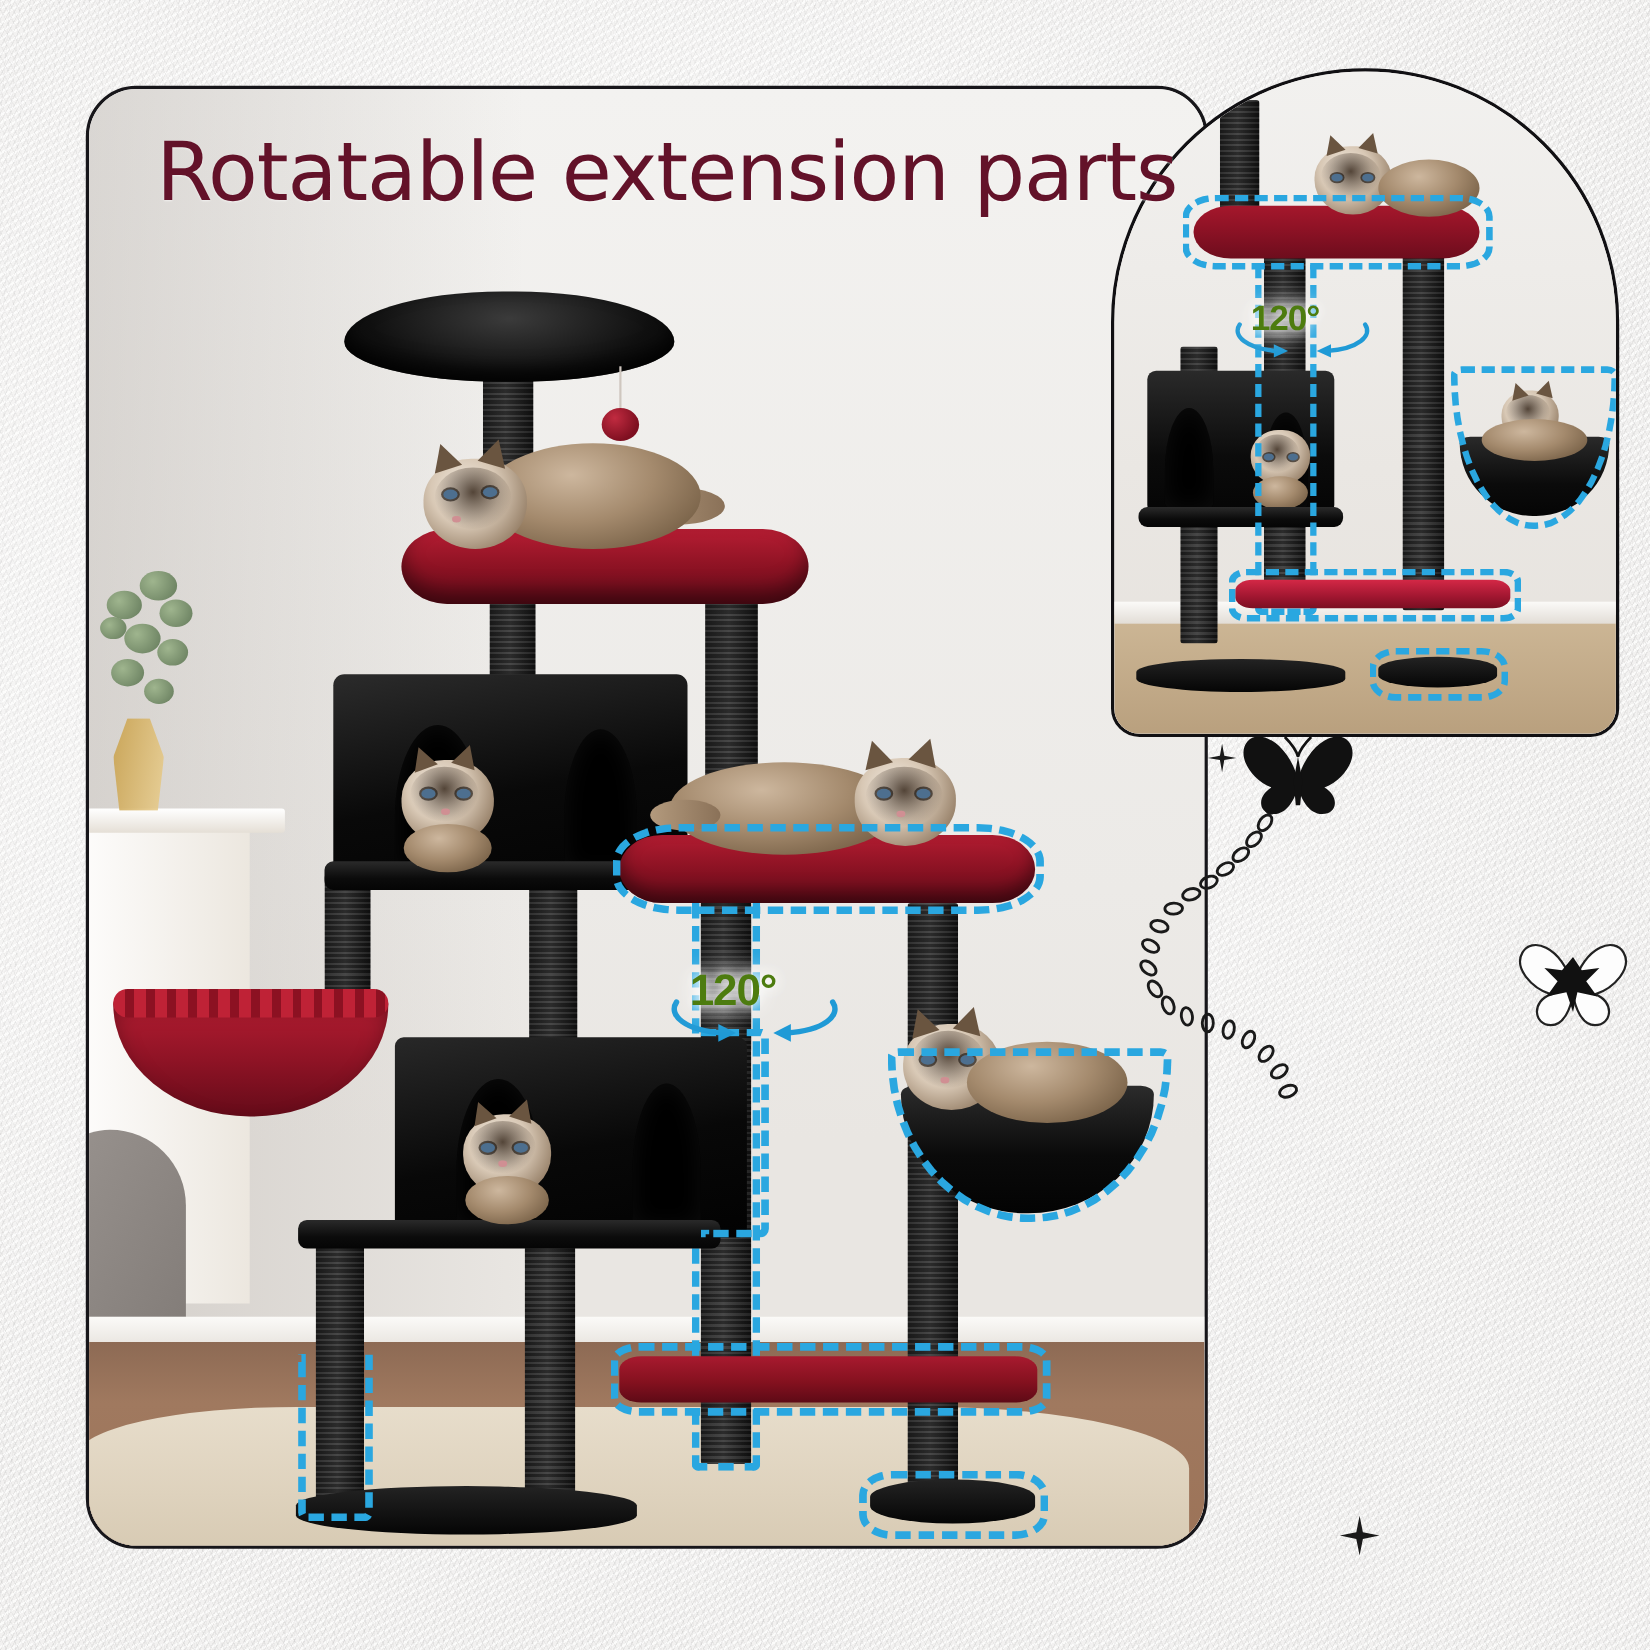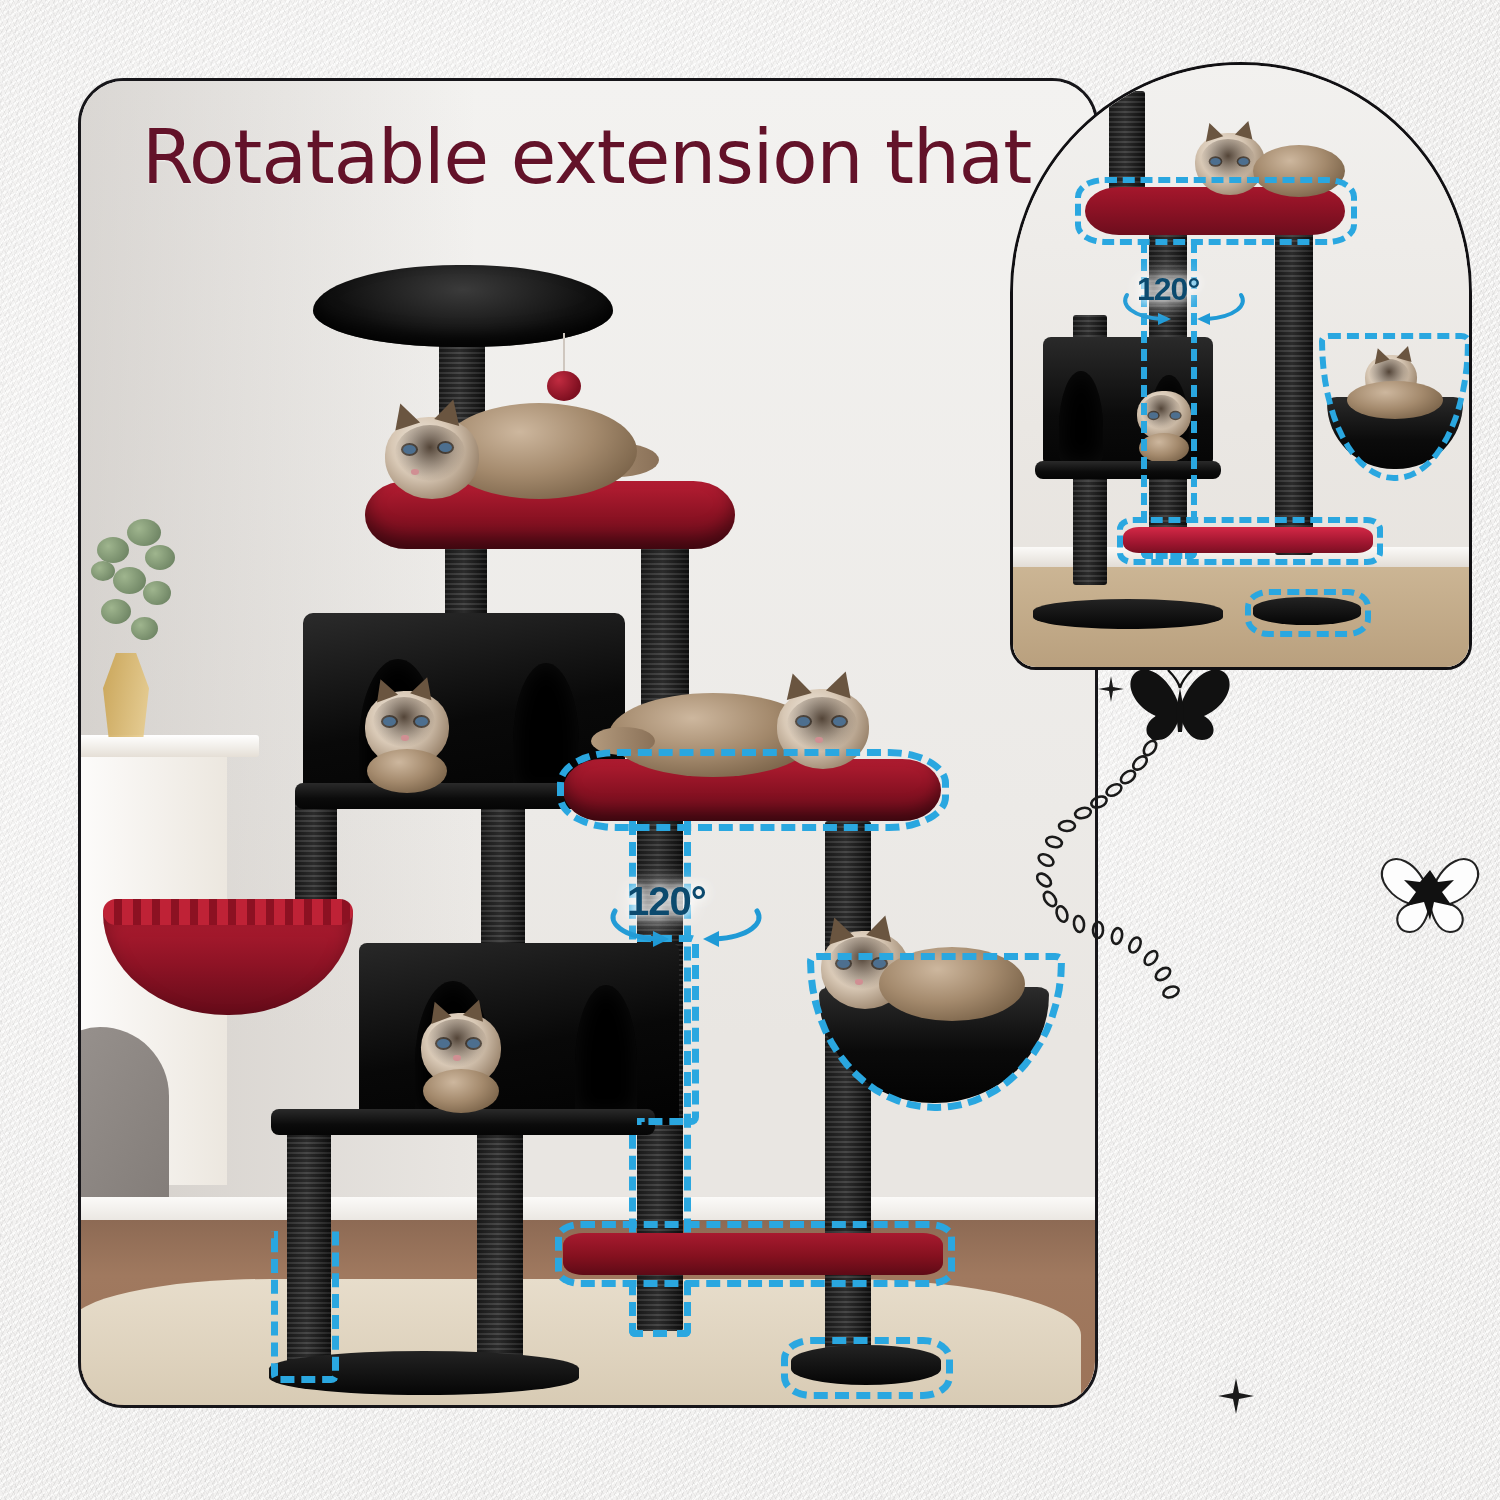--- a/index.html
+++ b/index.html
@@ -256,21 +256,21 @@
     border:7px dashed var(--cy,#2aa7e0);
     border-radius:4px;
     pointer-events:none;
   }
   .dash.pill{  border-radius:60px/34px; }
   .dash.bowl{  border-radius:10px 10px 50% 50% / 8px 8px 96% 96%; }
 
   
   .deg-badge{
     position:absolute;
-    color:#0c4a6e;
+    color:#4d7c0f;
     font-weight:bold;
     letter-spacing:-1px;
     text-shadow:0 0 10px #ffffff, 0 0 18px #ffffff, 0 0 26px #ffffff;
     user-select:none;
   }
   .deg-badge .num{ display:block; line-height:1; }
   .deg-badge svg{ position:absolute; left:0; top:0; overflow:visible; }
 
   
   .title{
@@ -457,21 +457,21 @@
       <svg width="170" height="70" viewBox="0 0 170 70">
         <path d="M14 30 C6 42, 22 56, 56 58" fill="none" stroke="#1f9ad6" stroke-width="5" stroke-linecap="round"></path>
         <polygon points="52,50 68,58 52,66" fill="#1f9ad6"></polygon>
         <path d="M156 30 C164 42, 148 56, 114 58" fill="none" stroke="#1f9ad6" stroke-width="5" stroke-linecap="round"></path>
         <polygon points="118,50 102,58 118,66" fill="#1f9ad6"></polygon>
       </svg>
       <span class="num" style="position:relative;padding-left:26px;">120°</span>
     </div>
   </div>
 
-  <div class="title">Rotatable extension that</div>
+  <div class="title">Rotatable extension parts</div>
 
   <div class="inset">
     <div class="room2"></div>
     <div class="floor2"></div>
     <div class="base2"></div>
 
     <div class="post sisal" style="left:96px;top:26px;width:36px;height:118px;"></div>
     <div class="post sisal" style="left:136px;top:150px;width:38px;height:330px;"></div>
     <div class="post sisal" style="left:262px;top:160px;width:38px;height:330px;"></div>
     <div class="post sisal" style="left:60px;top:250px;width:34px;height:270px;"></div>

